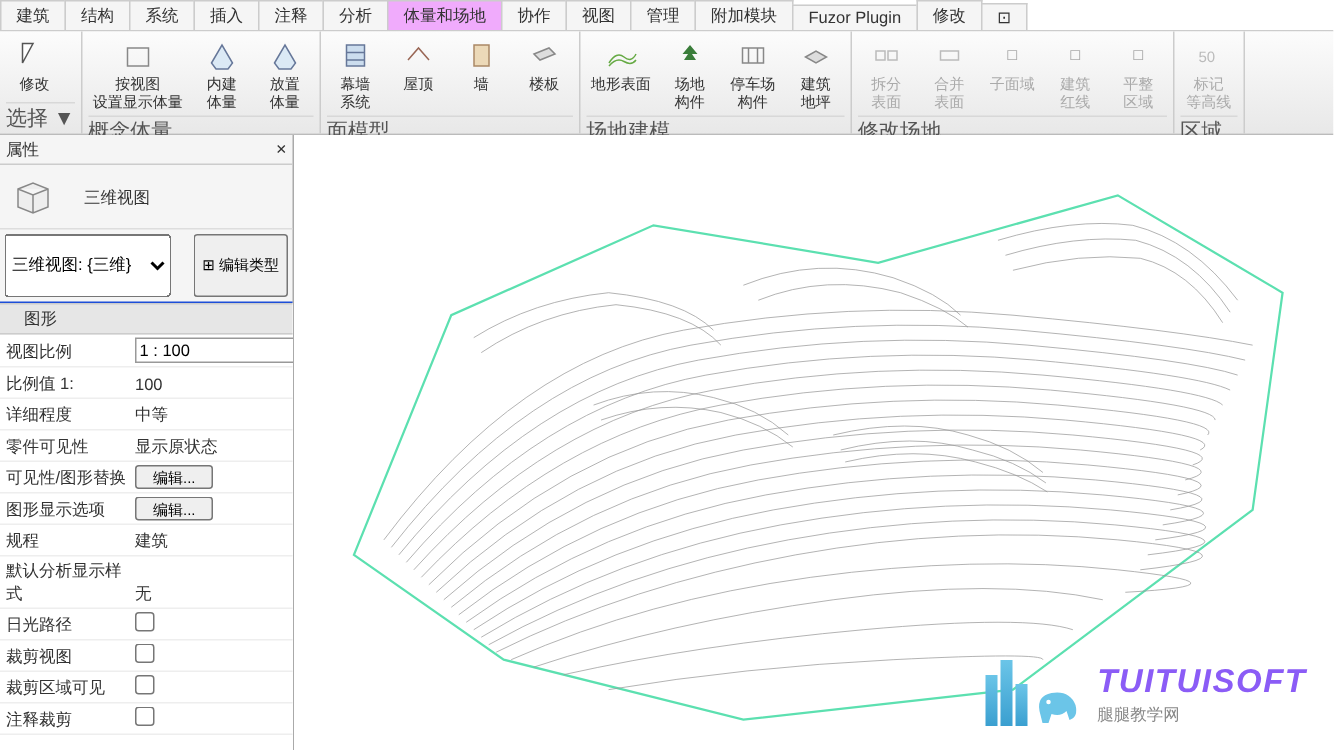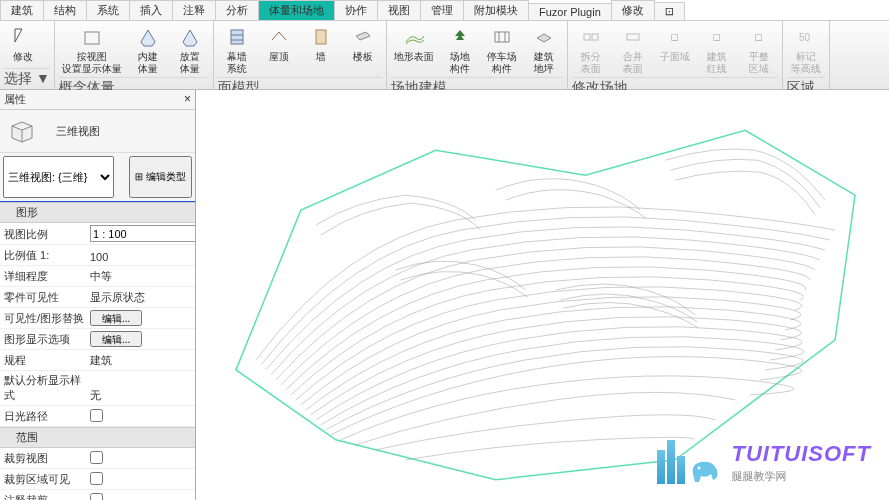--- a/index.html
+++ b/index.html
@@ -1,18 +1,18 @@
 <!DOCTYPE html>
 <html><head>
 <meta charset="utf-8">
 <style>
 body{margin:0;font-family:"Microsoft YaHei","Segoe UI",sans-serif;font-size:11px;color:#333;background:#fff;overflow:hidden;width:889px;height:500px}
 .tabs{display:flex;height:20px;background:#fff;border-bottom:1px solid #ccc;align-items:end}
 .tab{padding:2px 10px;border:1px solid #ccc;border-bottom:none;margin-right:-1px;background:#f5f5f5;cursor:pointer;font-size:11px}
-.tab.active{background:#14b8a6;font-weight:500}
+.tab.active{background:#f0abfc;font-weight:500}
 .ribbon{display:flex;height:68px;background:linear-gradient(#fcfcfc,#e8e8e8);border-bottom:1px solid #bbb}
 .rgroup{display:flex;flex-direction:column;border-right:1px solid #ccc;padding:2px 4px 0}
 .rgroup-items{display:flex;flex:1;gap:4px;align-items:flex-start}
 .rbtn{display:flex;flex-direction:column;align-items:center;justify-content:flex-start;min-width:32px;padding:2px 3px;cursor:pointer;font-size:10px;text-align:center;line-height:1.2}
 .rbtn .ico{width:24px;height:24px;margin-bottom:2px;display:flex;align-items:center;justify-content:center}
 .rbtn.wide{min-width:44px}
 .rgroup-label{font-size:14px;color:#555;padding:1px 0;border-top:1px solid #d8d8d8;margin-top:auto}
 .main{display:flex;height:412px}
 .props{width:195px;background:#f5f5f5;border-right:1px solid #aaa;display:flex;flex-direction:column}
 .props-title{display:flex;align-items:flex-start;justify-content:space-between;padding:2px 4px;font-size:11px;border-bottom:1px solid #ccc}
@@ -288,21 +288,20 @@
           <span class="v">建筑</span>
         </div>
       <div class="gr">
           <span class="k">默认分析显示样式</span>
           <span class="v">无</span>
         </div>
       <div class="gr">
           <span class="k">日光路径</span>
           <span class="v"><input type="checkbox" style=""></span>
         </div>
-      <div class="gh">范围</div>
       <div class="gr">
           <span class="k">裁剪视图</span>
           <span class="v"><input type="checkbox" style=""></span>
         </div>
       <div class="gr">
           <span class="k">裁剪区域可见</span>
           <span class="v"><input type="checkbox" style=""></span>
         </div>
       <div class="gr">
           <span class="k">注释裁剪</span>

